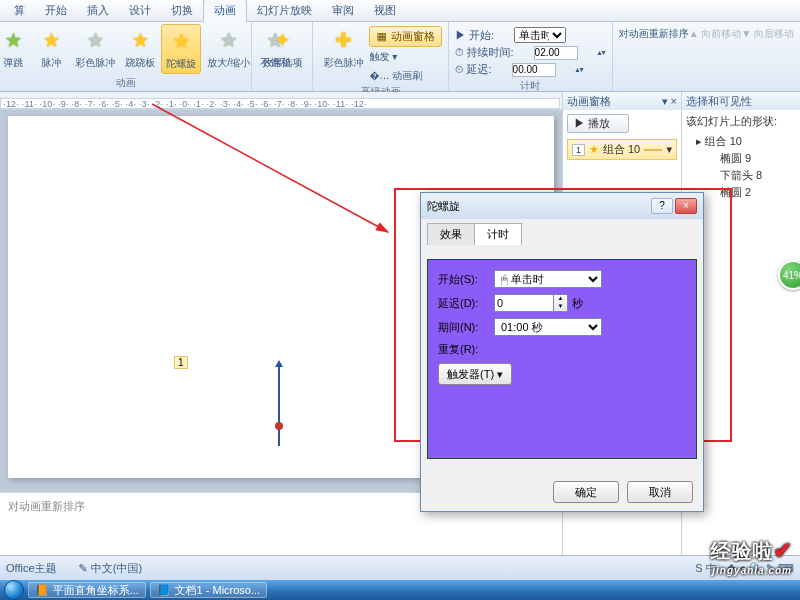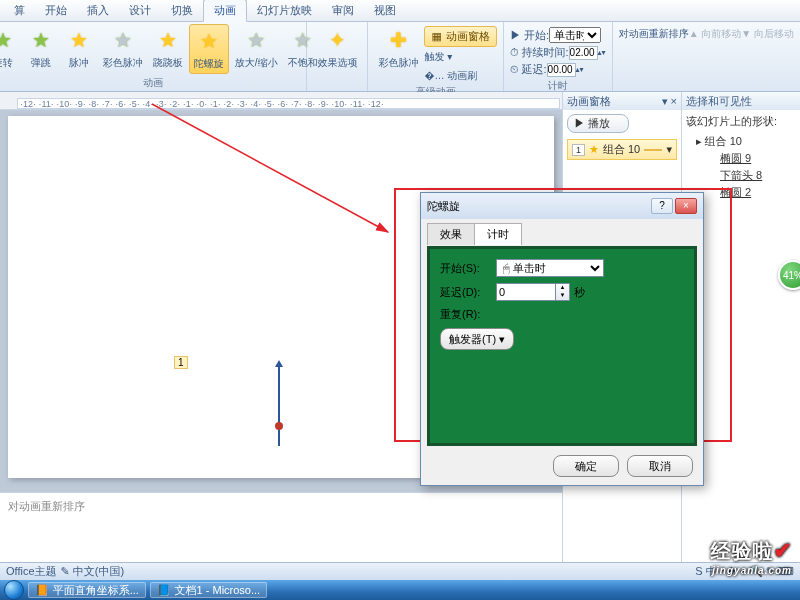--- a/index.html
+++ b/index.html
@@ -13,80 +13,80 @@
 .rgroup { border-right:1px solid #c6d4e6; padding:2px 6px 0 6px; display:flex; flex-direction:column; align-items:center; }
 .rgroup-items { display:flex; gap:2px; flex:1; align-items:flex-start; }
 .rgroup-label { font-size:10px; color:#5b7290; padding:1px 0; }
 .ritm { display:flex; flex-direction:column; align-items:center; padding:2px 4px; cursor:pointer; border-radius:3px; }
 .ritm .ic { width:28px; height:28px; display:flex; align-items:center; justify-content:center; font-size:20px; }
 .ritm .lbl { font-size:10px; color:#3b5a82; margin-top:2px; white-space:nowrap; }
 .ritm.sel { background:linear-gradient(#ffe9a6,#ffd35a); border:1px solid #e6b84e; }
 .star { color:#8bc34a; text-shadow:0 0 2px #6a9e2e; }
 .star.y { color:#ffca28; text-shadow:0 0 2px #e6a700; }
 .star.g { color:#bfc7d0; }
-.mini-row { display:flex; align-items:center; gap:0; font-size:10px; color:#3b5a82; padding:1px 0; }
-.mini-row input { width:29px; height:14px; font-size:10px; border:1px solid #abc; background:#fff; }
+.mini-row { display:flex; align-items:center; gap:20px; font-size:10px; color:#3b5a82; padding:1px 0; }
+.mini-row input { width:44px; height:14px; font-size:10px; border:1px solid #abc; background:#fff; }
 .mini-link { color:#3b5a82; cursor:pointer; }
 .mini-link.dis { color:#a8b4c4; cursor:default; }
 .lbtn { background:linear-gradient(#fff2c8,#ffe08a); border:1px solid #e6b84e; border-radius:3px; padding:2px 6px; font-size:10px; color:#6b4e00; cursor:pointer; display:flex; align-items:center; gap:4px; }
 
 
 .ruler-h { height:18px; background:#eef2f7; border-bottom:1px solid #c6d4e6; position:relative; overflow:hidden; }
-.ruler-marks { position:absolute; left:17px; right:240px; bottom:0; height:11px; background:#fff; border:1px solid #c6d4e6; display:flex; align-items:center; font-size:9px; color:#6b7f9a; overflow:hidden; white-space:nowrap; padding-left:2px; }
+.ruler-marks { position:absolute; left:0; right:240px; bottom:0; height:11px; background:#fff; border:1px solid #c6d4e6; display:flex; align-items:center; font-size:9px; color:#6b7f9a; overflow:hidden; white-space:nowrap; padding-left:2px; }
 
 
 .workspace { position:absolute; top:110px; bottom:38px; left:0; right:0; display:flex; }
 .slide-area { flex:1; background:#bfcad8; position:relative; overflow:hidden; }
 .slide { position:absolute; left:8px; top:6px; right:8px; height:362px; background:#fff; box-shadow:2px 2px 6px rgba(0,0,0,.25); }
 .notes { position:absolute; left:0; right:0; bottom:0; height:70px; background:#fff; border-top:1px solid #c6d4e6; padding:6px 8px; color:#888; }
 
 .panes { width:238px; display:flex; }
 .pane { flex:1; border-left:1px solid #c6d4e6; background:#eef2f7; display:flex; flex-direction:column; }
 .pane-bd { flex:1; background:#fff; padding:4px; font-size:10px; color:#333; overflow:hidden; }
-.play-btn { display:flex; align-items:center; gap:4px; border:1px solid #abc; background:linear-gradient(#fdfdfd,#e9eef5); padding:1px 6px; border-radius:8px; cursor:pointer; margin-bottom:6px; width:62px; }
+.play-btn { display:flex; align-items:center; gap:4px; border:1px solid #abc; background:linear-gradient(#fdfdfd,#e9eef5); padding:1px 6px; border-radius:2px; cursor:pointer; margin-bottom:6px; width:62px; }
 .anim-item { display:flex; align-items:center; gap:4px; border:1px solid #f0c95a; background:linear-gradient(#fff7d6,#ffe9a6); padding:2px 4px; }
 .anim-item .n { background:#fff; border:1px solid #bbb; padding:0 3px; font-size:9px; }
 .tree-item { padding:1px 0 1px 10px; }
-.tree-sub { padding-left:24px;text-decoration:underline; }
+.tree-sub { padding-left:24px; }
 
 
 .marker { position:absolute; left:166px; top:240px; background:#fff3c4; border:1px solid #e6c36a; font-size:10px; padding:0 3px; }
 .needle { position:absolute; left:270px; top:246px; width:2px; height:84px; background:#2b579a; }
 .needle:before { content:""; position:absolute; top:-6px; left:-3px; border:4px solid transparent; border-bottom:7px solid #2b579a; }
 .needle .dot { position:absolute; bottom:16px; left:-3px; width:8px; height:8px; background:#c0392b; border-radius:50%; }
 
 
 .arrow-svg { position:absolute; left:0; top:0; pointer-events:none; }
 .red-box { position:absolute; border:2px solid #e3242b; pointer-events:none; }
 
 
 .dialog { position:absolute; width:284px; background:#f0f0f0; border:1px solid #6a8ab0; box-shadow:3px 3px 10px rgba(0,0,0,.35); }
 .dlg-title { height:26px; background:linear-gradient(#eaf1fa,#cfdef0); display:flex; align-items:center; justify-content:space-between; padding:0 6px; font-size:11px; }
 .dlg-title .wbtns { display:flex; gap:2px; }
 .wb { width:22px; height:16px; border:1px solid #9fb4d0; background:linear-gradient(#f5f9fc,#dce8f5); border-radius:2px; font-size:10px; text-align:center; line-height:14px; cursor:pointer; }
 .wb.close { background:linear-gradient(#f7a7a0,#d9534f); color:#fff; border-color:#b93e3a; }
 .dlg-tabs { display:flex; padding:4px 6px 0 6px; background:#f0f0f0; }
 .dlg-tab { padding:3px 12px; border:1px solid #b0b0b0; background:#e6e6e6; border-bottom:none; font-size:11px; cursor:pointer; margin-right:-1px; }
 .dlg-tab.active { background:#fff; position:relative; z-index:2; }
-.dlg-body { background:#15803d; border:3px solid #14532d; margin:1px 6px; padding:10px 10px 28px 10px; min-height:200px; }
+.dlg-body { background:#8b5cf6; border:1px solid #14532d; margin:14px 6px; padding:10px 10px 28px 10px; min-height:200px; }
 .frow { display:flex; align-items:center; margin-bottom:6px; font-size:11px; }
 .frow label { width:56px; }
 .frow .ctl { flex:1; display:flex; align-items:center; gap:4px; }
 .frow select, .frow input[type=text] { border:1px solid #7a8ba0; height:18px; font-size:11px; padding:0 2px; background:#fff; }
 .frow select { width:108px; }
 .spin { display:flex; }
 .spin input { width:60px; }
 .spin .sp { width:14px; border:1px solid #7a8ba0; border-left:none; background:linear-gradient(#fdfdfd,#e4e9f0); display:flex; flex-direction:column; }
 .spin .sp span { flex:1; font-size:6px; text-align:center; cursor:pointer; }
 .sel-hilite select { background:#3399ff; color:#fff; }
 .dlg-ftr { display:flex; justify-content:flex-end; gap:8px; padding:8px 10px; }
-.btn { width:66px; height:22px; border:1px solid #8a8a8a; background:linear-gradient(#fdfdfd,#e4e4e4); border-radius:8px; cursor:pointer; font-size:11px; }
-
-
-.status { position:absolute; left:0; right:0; bottom:20px; height:18px; background:linear-gradient(#eaf1fa,#cfdef0); border-top:1px solid #a9bcd4; display:flex; align-items:center; padding:0 6px; font-size:10px; color:#3b5a82; gap:4px; }
+.btn { width:66px; height:22px; border:1px solid #8a8a8a; background:linear-gradient(#fdfdfd,#e4e4e4); border-radius:3px; cursor:pointer; font-size:11px; }
+
+
+.status { position:absolute; left:0; right:0; bottom:20px; height:25px; background:linear-gradient(#eaf1fa,#cfdef0); border-top:1px solid #a9bcd4; display:flex; align-items:center; padding:0 6px; font-size:10px; color:#3b5a82; gap:22px; }
 .taskbar { position:absolute; left:0; right:0; bottom:0; height:20px; background:linear-gradient(#5aa7e8,#2a6fb5 60%,#1d5a9a); display:flex; align-items:center; padding:0 4px; gap:4px; }
 .tbtn { height:16px; padding:0 6px; background:rgba(255,255,255,.18); border:1px solid rgba(255,255,255,.35); border-radius:2px; color:#fff; font-size:10px; display:flex; align-items:center; gap:4px; cursor:pointer; }
 .orb { width:20px; height:20px; border-radius:50%; background:radial-gradient(circle at 30% 30%,#aee3ff,#1d7fd6 60%,#0b4e8a); border:1px solid #0b4e8a; }
 .tray { margin-left:auto; display:flex; align-items:center; gap:6px; color:#fff; font-size:10px; }
 
 
 .badge { position:absolute; right:-8px; top:260px; width:30px; height:30px; border-radius:50%; background:radial-gradient(circle at 35% 30%,#7fd67f,#2e9e2e); color:#fff; font-size:10px; display:flex; align-items:center; justify-content:center; border:2px solid #fff; box-shadow:0 1px 3px rgba(0,0,0,.4); }
 
 
 .wm { position:absolute; right:8px; bottom:24px; color:#fff; text-shadow:0 0 3px #000,0 0 3px #000; font-weight:bold;margin-left:19px; }
@@ -293,20 +293,26 @@
         <div class="spin">
             <input type="text" value="0" style="">
             <div class="sp">
               <span>▲</span>
               <span>▼</span>
             </div>
           </div>
         <span>秒</span>
       </div>
     </div>
+    <div class="frow">
+      <label>期间(N):</label>
+      <div class="ctl">
+          <select><option>01:00 秒</option></select>
+        </div>
+    </div>
     <div class="frow sel-hilite">
       <label>重复(R):</label>
     </div>
     <div class="frow">
       <button class="btn" style="width:auto;padding:0 8px">触发器(T) ▾</button>
     </div>
   </div>
   <div class="dlg-ftr">
     <button class="btn">确定</button>
     <button class="btn">取消</button>

